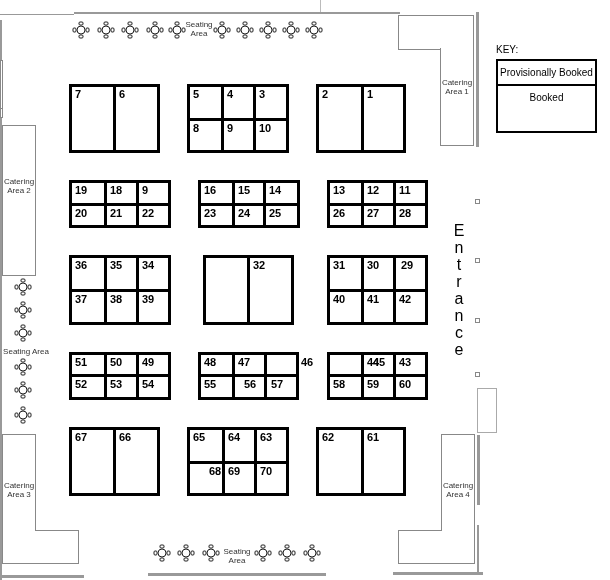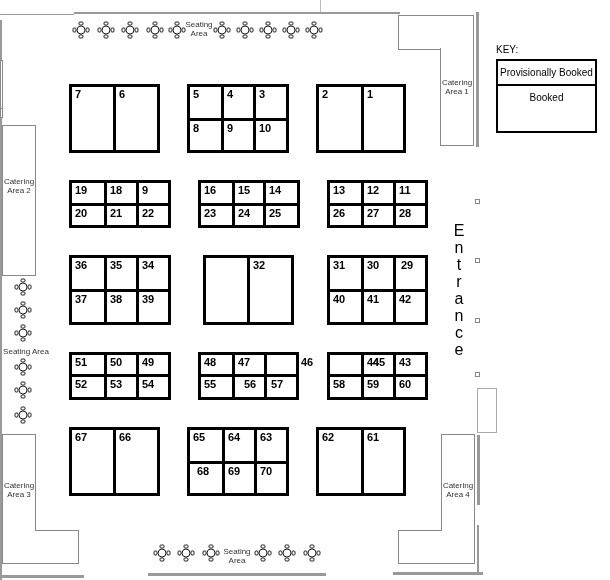--- a/index.html
+++ b/index.html
@@ -312,21 +312,21 @@
   <div class="booth" style="left:44px;top:0;width:41px;height:63px;">66</div>
 </div>
 
 <div class="block" style="left:187px;top:427px;width:102px;height:69px;">
   <div class="vline" style="left:32px;"></div>
   <div class="vline" style="left:64px;"></div>
   <div class="hline" style="top:31px;"></div>
   <div class="booth" style="left:0;top:0;width:32px;height:31px;">65</div>
   <div class="booth" style="left:35px;top:0;width:29px;height:31px;">64</div>
   <div class="booth" style="left:67px;top:0;width:29px;height:31px;">63</div>
-  <div class="booth" style="left:0;top:34px;width:32px;height:29px;padding-left:7px;">68</div>
+  <div class="booth" style="left:0;top:34px;width:32px;height:29px;padding-left:19px;">68</div>
   <div class="booth" style="left:35px;top:34px;width:29px;height:29px;">69</div>
   <div class="booth" style="left:67px;top:34px;width:29px;height:29px;">70</div>
 </div>
 
 <div class="block" style="left:316px;top:427px;width:90px;height:69px;">
   <div class="vline" style="left:42px;"></div>
   <div class="booth" style="left:0;top:0;width:42px;height:63px;">62</div>
   <div class="booth" style="left:45px;top:0;width:39px;height:63px;">61</div>
 </div>
 

